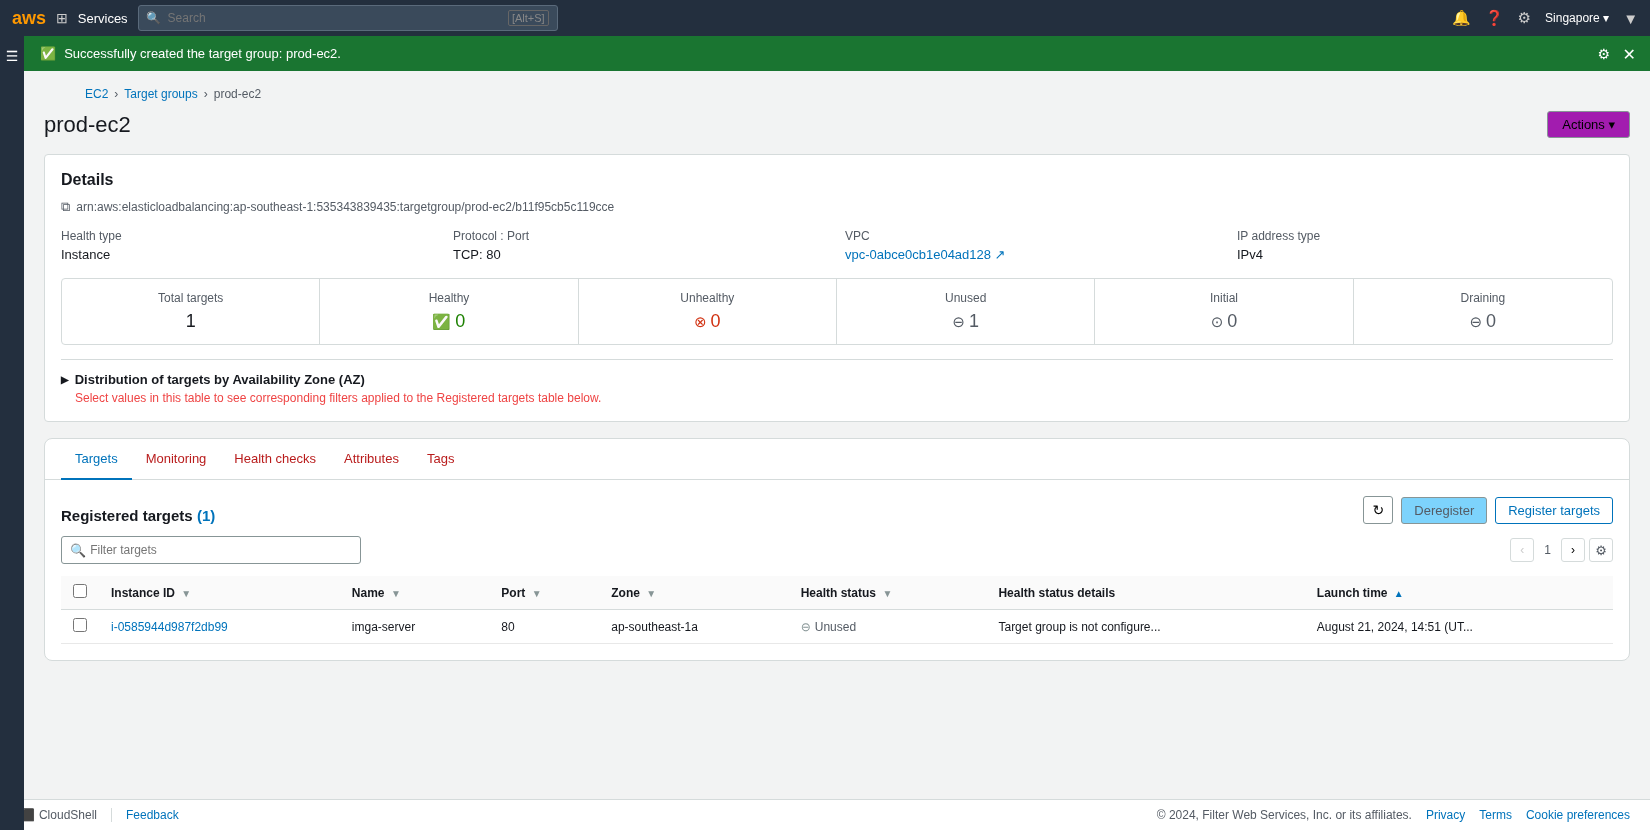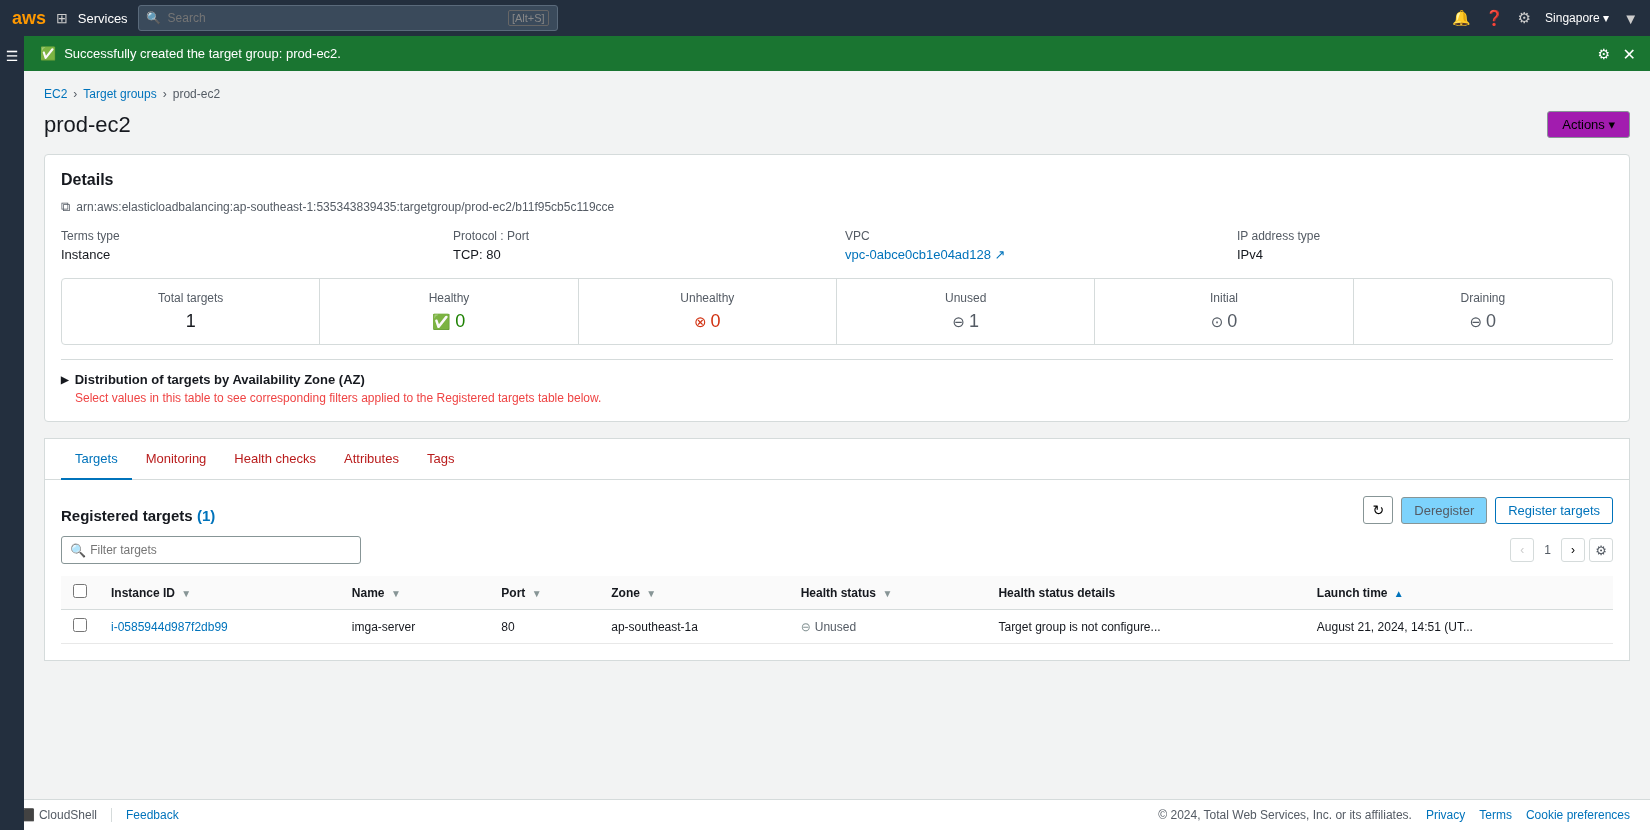--- a/index.html
+++ b/index.html
@@ -91,20 +91,21 @@
     }
 
     
     .breadcrumb {
       display: flex;
       align-items: center;
       gap: 6px;
       font-size: 12px;
       margin-bottom: 10px;
       color: #545b64;
+      margin-left: 41px;
     }
     .breadcrumb a { color: #0073bb; text-decoration: none; }
     .breadcrumb .sep { color: #545b64; }
 
     
     .page-header {
       display: flex;
       align-items: center;
       justify-content: space-between;
       margin-bottom: 16px;
@@ -175,21 +176,21 @@
     .circle-x { color: #d13212; font-size: 15px; }
     .circle-gray { color: #545b64; font-size: 15px; }
 
     
     .az-section { border-top: 1px solid #d5dbdb; padding-top: 12px; }
     .az-toggle { display: flex; align-items: center; gap: 6px; cursor: pointer; font-size: 13px; font-weight: 600; }
     .az-toggle .chevron { font-size: 10px; }
     .az-sub { font-size: 12px; color: #ef4444; margin-top: 4px; margin-left: 14px; }
 
     
-    .tabs-container { background: #fff; border: 1px solid #d5dbdb; border-radius: 0; margin-bottom: 0; }
+    .tabs-container { background: #fff; border: 1px solid #d5dbdb; border-radius: 8px; margin-bottom: 0; }
     .tabs-header { display: flex; border-bottom: 1px solid #d5dbdb; padding: 0 16px; }
     .tab {
       padding: 12px 14px;
       font-size: 13px;
       cursor: pointer;
       color: #b91c1c;
       border-bottom: 2px solid transparent;
       margin-bottom: -1px;
     }
     .tab.active { color: #0073bb; border-bottom: 2px solid #0073bb; font-weight: 500; }
@@ -368,21 +369,21 @@
 
     <div class="card">
       <div class="card-title">Details</div>
       <div class="arn-row">
         <span class="copy-icon">⧉</span>
         <span>arn:aws:elasticloadbalancing:ap-southeast-1:535343839435:targetgroup/prod-ec2/b11f95cb5c119cce</span>
       </div>
 
       <div class="details-grid">
         <div class="detail-item">
-          <label>Terms type</label>
+          <label>Health type</label>
           <div class="value">Instance</div>
         </div>
         <div class="detail-item">
           <label>Protocol : Port</label>
           <div class="value">TCP: 80</div>
         </div>
         <div class="detail-item">
           <label>VPC</label>
           <div class="value">
             <a href="#">vpc-0abce0cb1e04ad128 ↗</a>
@@ -544,18 +545,18 @@
 <footer class="footer">
   <div class="footer-left">
     <div class="cloudshell-btn">
       <span>⬛</span>
       <span>CloudShell</span>
     </div>
     <div class="divider-v"></div>
     <a href="#">Feedback</a>
   </div>
   <div class="footer-right">
-    <span>© 2024, Total Web Services, Inc. or its affiliates.</span>
+    <span>© 2024, Filter Web Services, Inc. or its affiliates.</span>
     <a href="#">Privacy</a>
     <a href="#">Terms</a>
     <a href="#">Cookie preferences</a>
   </div>
 </footer>
 
 </body></html>

